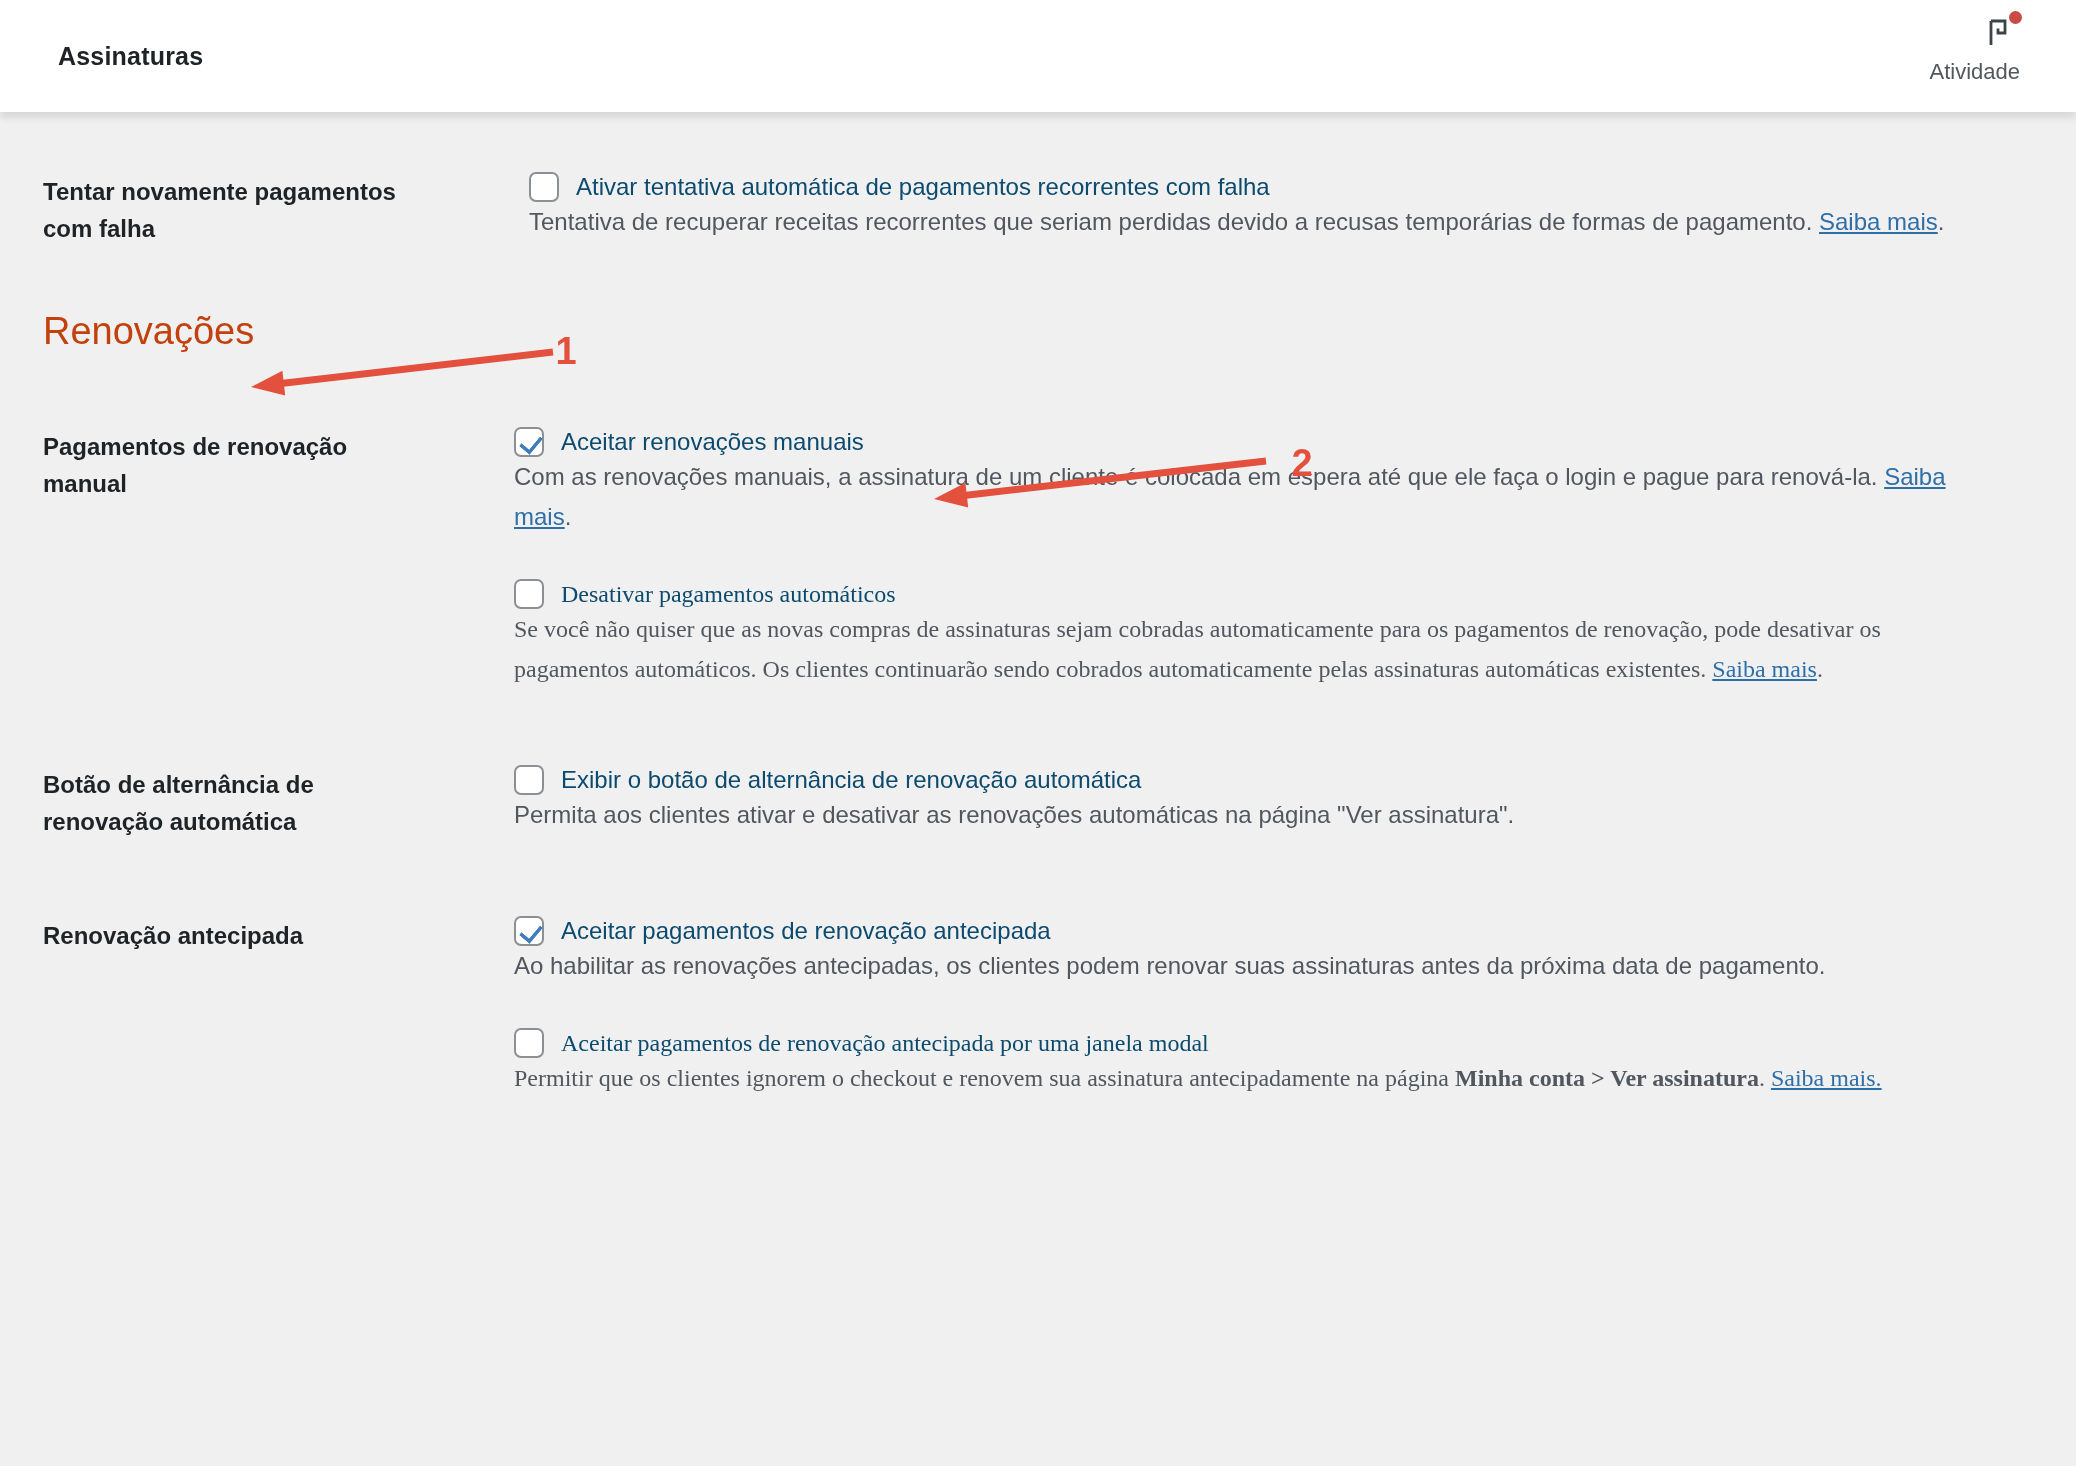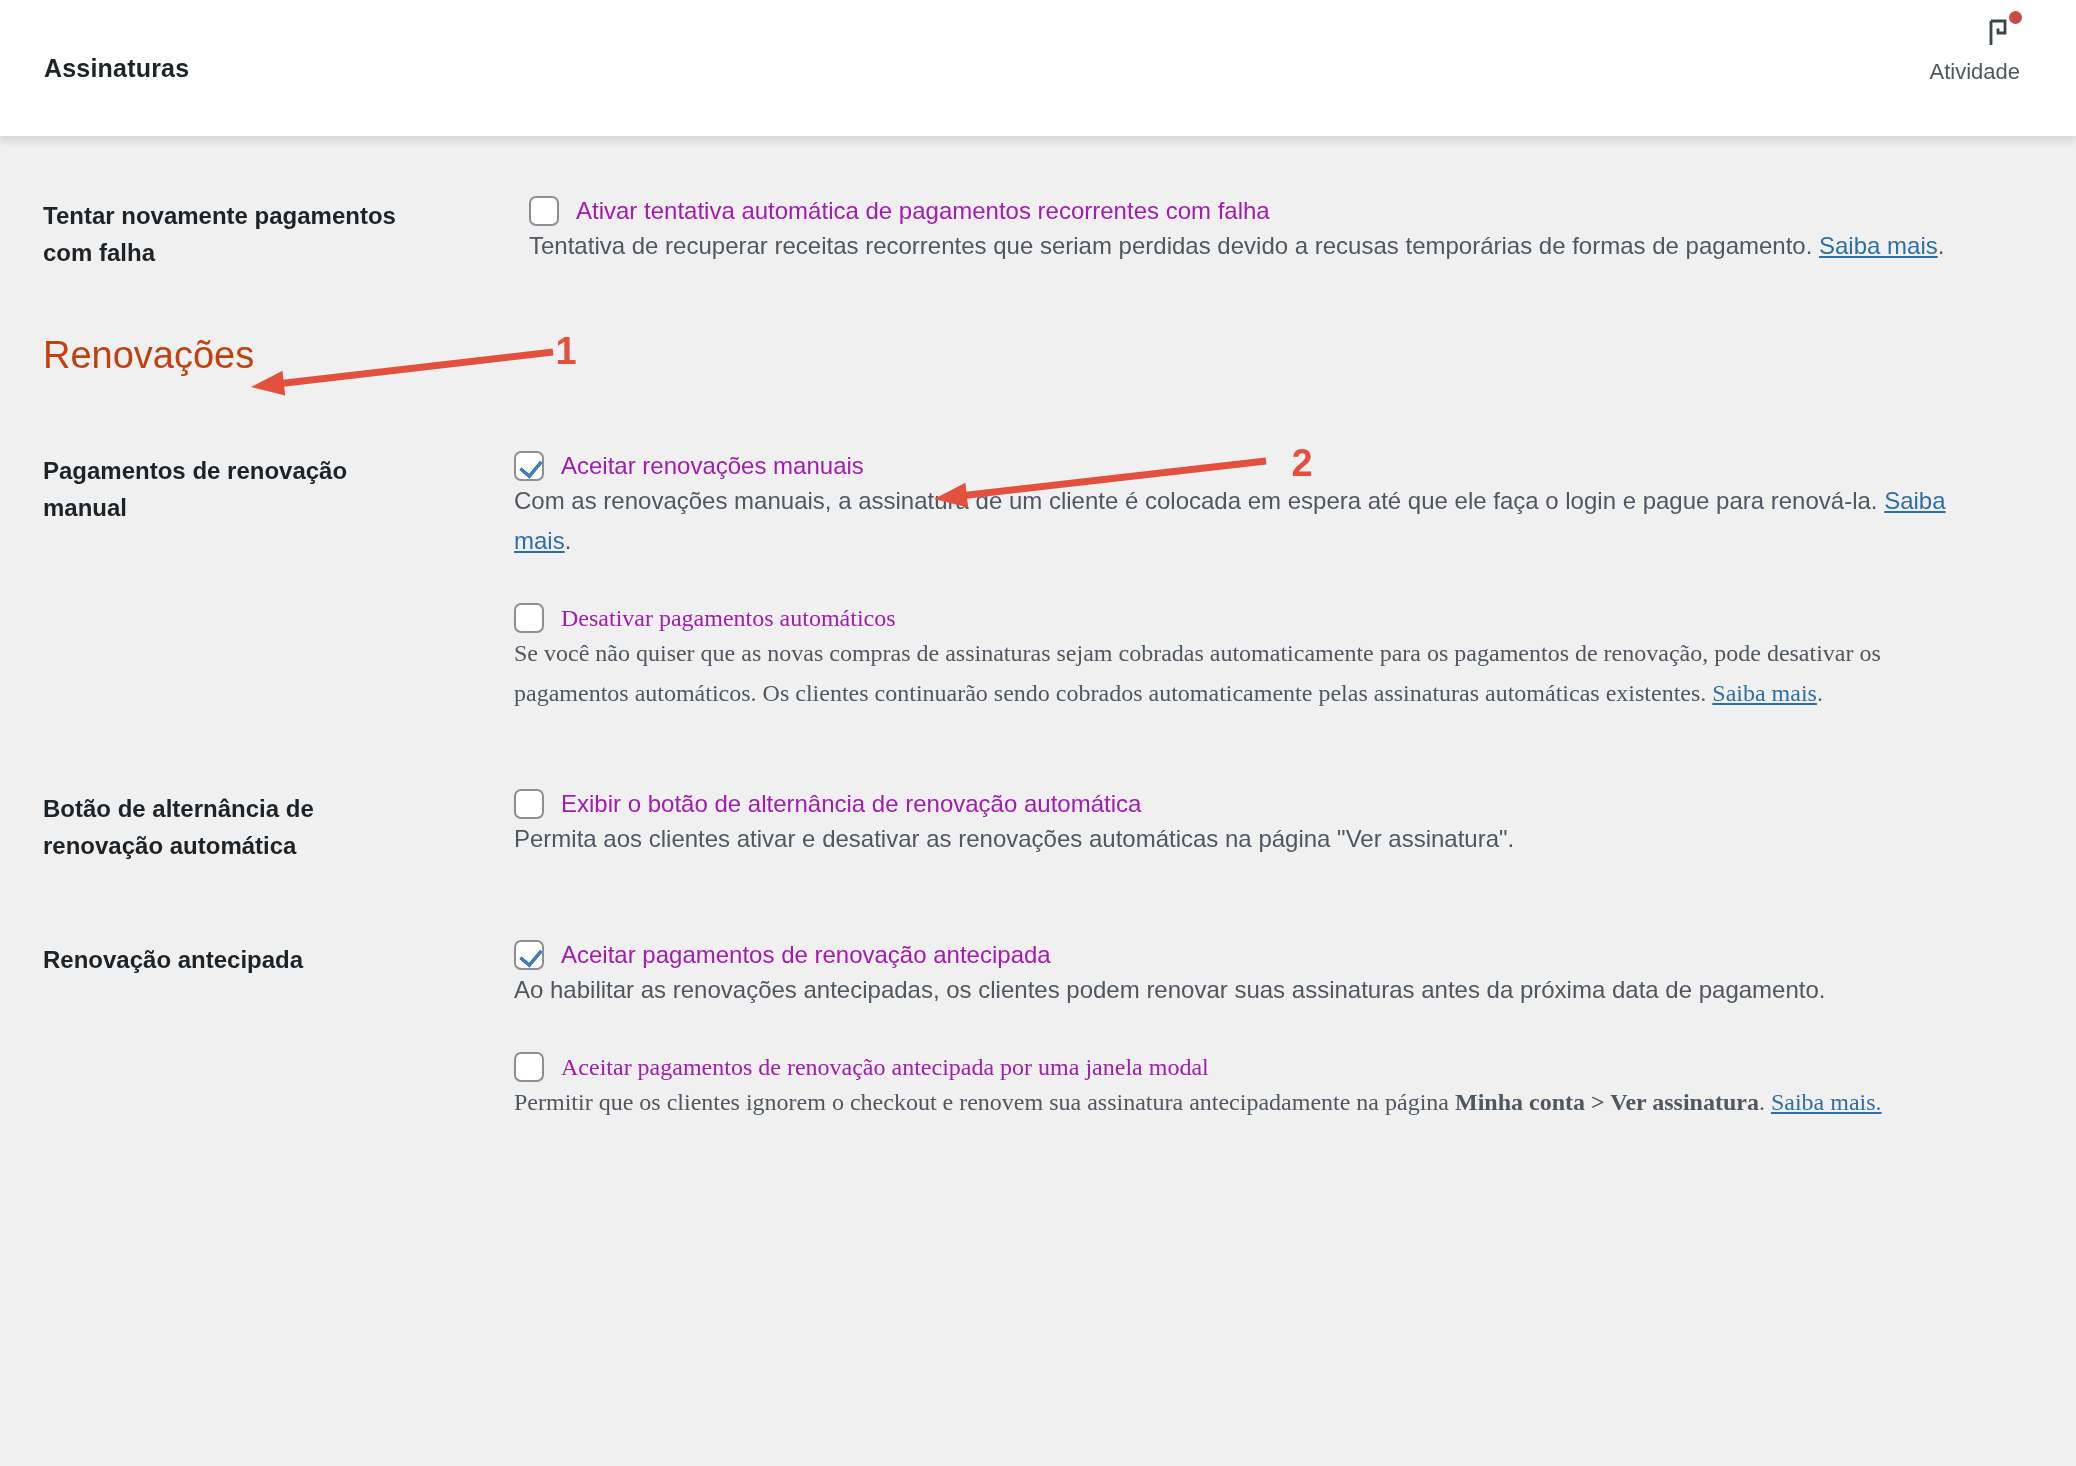--- a/index.html
+++ b/index.html
@@ -8,27 +8,27 @@
     background:#f0f0f1;
     font-family:"Liberation Sans", sans-serif;
     color:#2c3338;
     overflow:hidden;
     position:relative;
   }
 
   
   .topbar {
     position:relative;
-    height:136px;
+    height:112px;
     background:#ffffff;
     box-shadow:0 6px 7px rgba(0,0,0,.10);
     display:flex;
     align-items:stretch;
     justify-content:space-between;
-    padding:0 56px 0 44px;
+    padding:0 56px 0 58px;
     box-sizing:border-box;
     z-index:2;
   }
   .topbar-title {
     align-self:center;
     font-size:25px;
     font-weight:bold;
     color:#1d2327;
     letter-spacing:.2px;
   }
@@ -75,21 +75,21 @@
     border:2px solid #8c8f94; border-radius:7px;
     background:#ffffff; position:relative; flex:0 0 auto;
     cursor:pointer;
   }
   .checkbox.checked::after {
     content:""; position:absolute; left:8px; top:3px;
     width:10px; height:17px;
     border-right:4px solid #3f7dbe; border-bottom:4px solid #3f7dbe;
     transform:rotate(40deg); border-radius:1px;
   }
-  .checkbox-label { font-size:24px; color:#a21caf; cursor:pointer; }
+  .checkbox-label { font-size:24px; color:#0c4a6e; cursor:pointer; }
 
   .description {
     margin:37px 0 0 0;
     font-size:24px; line-height:40px; color:#50575e;
     max-width:1470px;
   }
   .description a {
     color:#2e6fa8; text-decoration:underline; cursor:pointer;
   }
   .description b { color:#50575e; }

